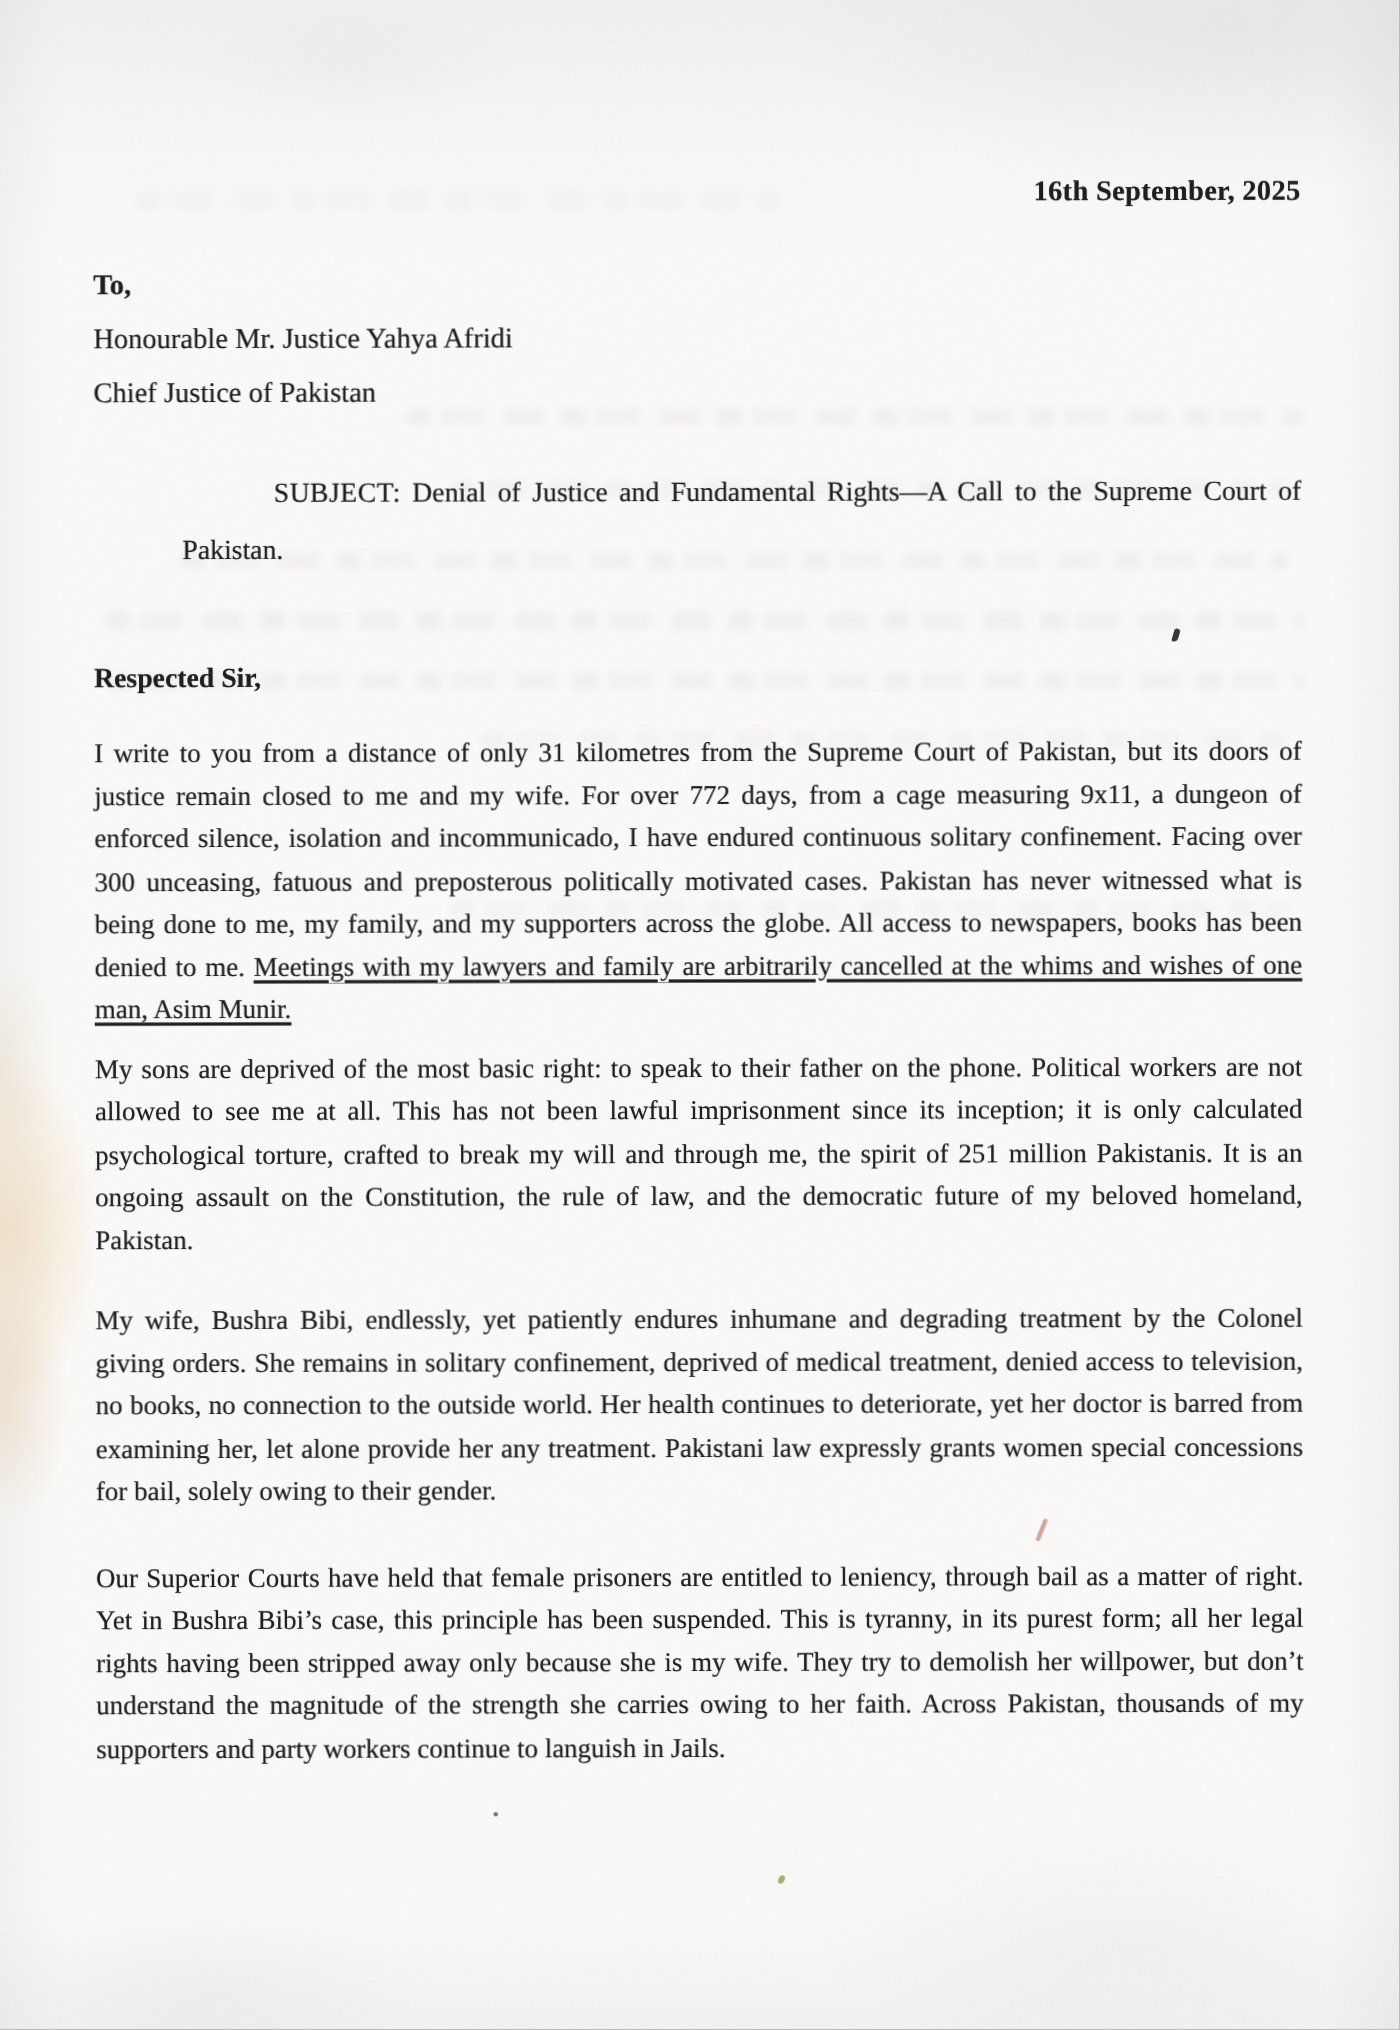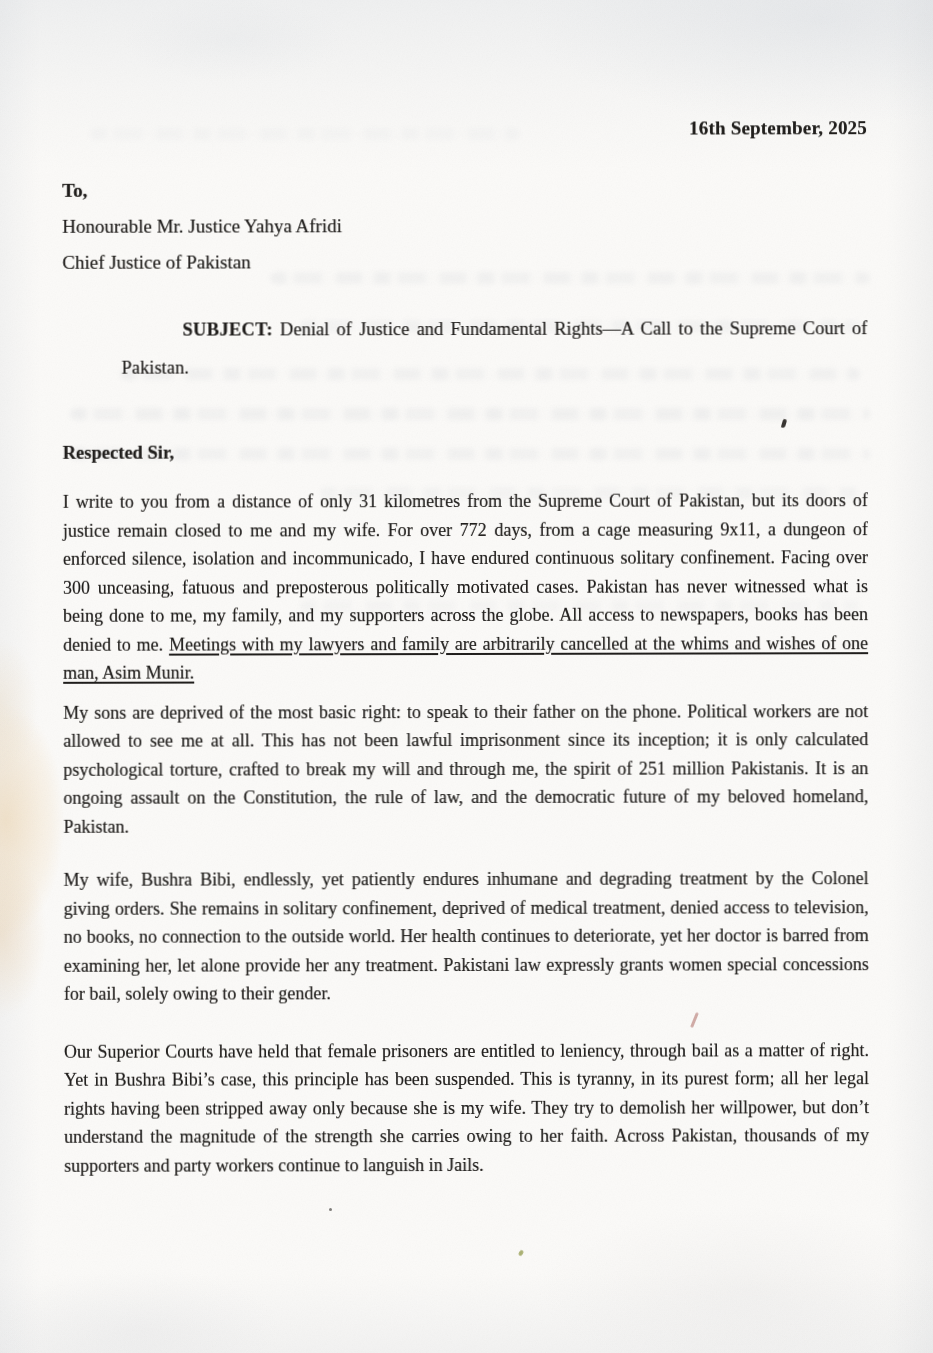--- a/index.html
+++ b/index.html
@@ -76,21 +76,21 @@
   }
   .to-block { margin-top: 30px; font-size: 19px; line-height: 36px; }
   .to-word { font-weight: bold; }
   .subject {
     margin: 30px 0 0 59px;
     text-indent: 61px;
     font-size: 18.5px;
     line-height: 38px;
     text-align: justify;
   }
-  .subject .label { font-weight: bold; letter-spacing: 0.3px; }
+  .subject .label { font-weight: normal; letter-spacing: 0.3px; }
   .greeting { margin-top: 52px; font-size: 18.5px; line-height: 28px; font-weight: bold; }
   .para {
     margin: 0;
     font-size: 18px;
     line-height: 28.5px;
     text-align: justify;
   }
   .p1 { margin-top: 21px; }
   .p2 { margin-top: 11px; }
   .p3 { margin-top: 25px; }

